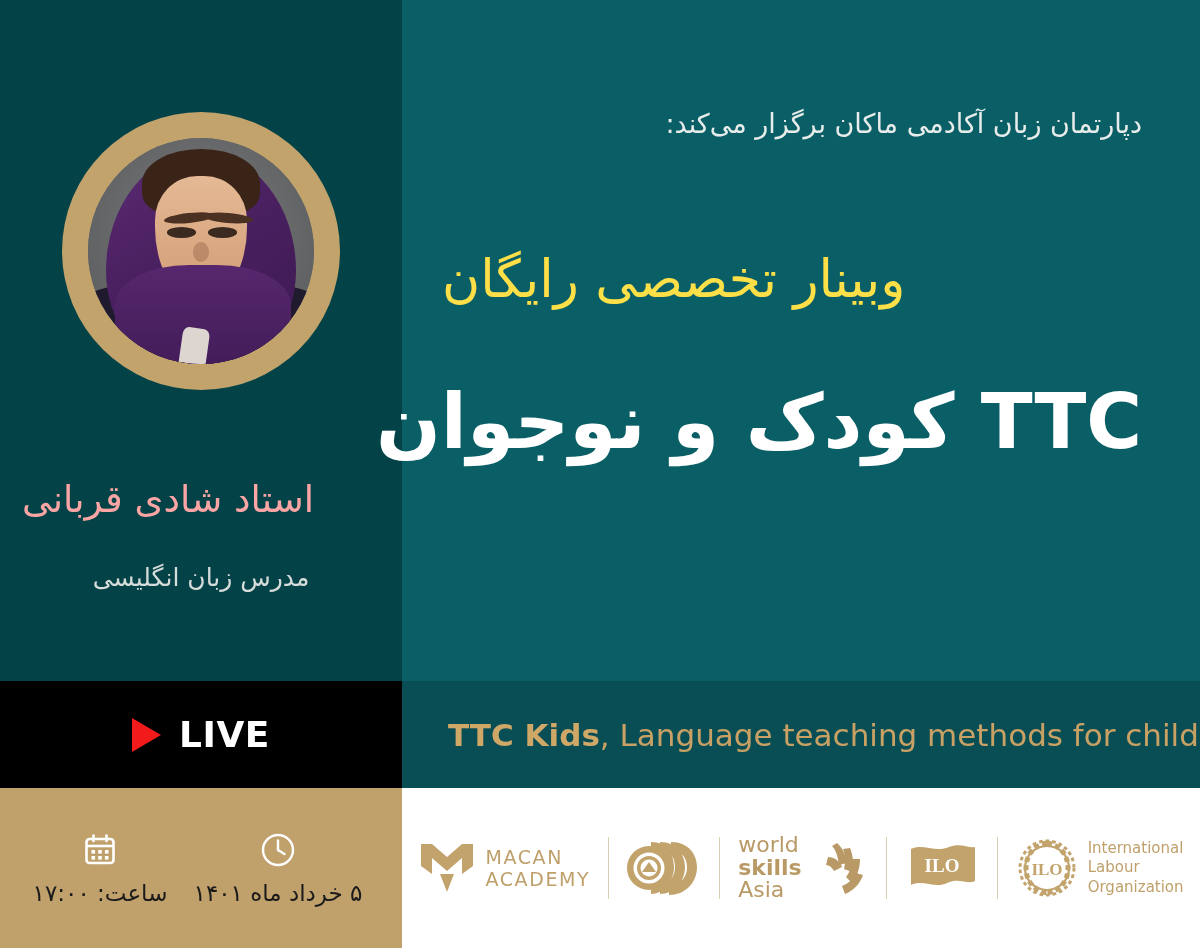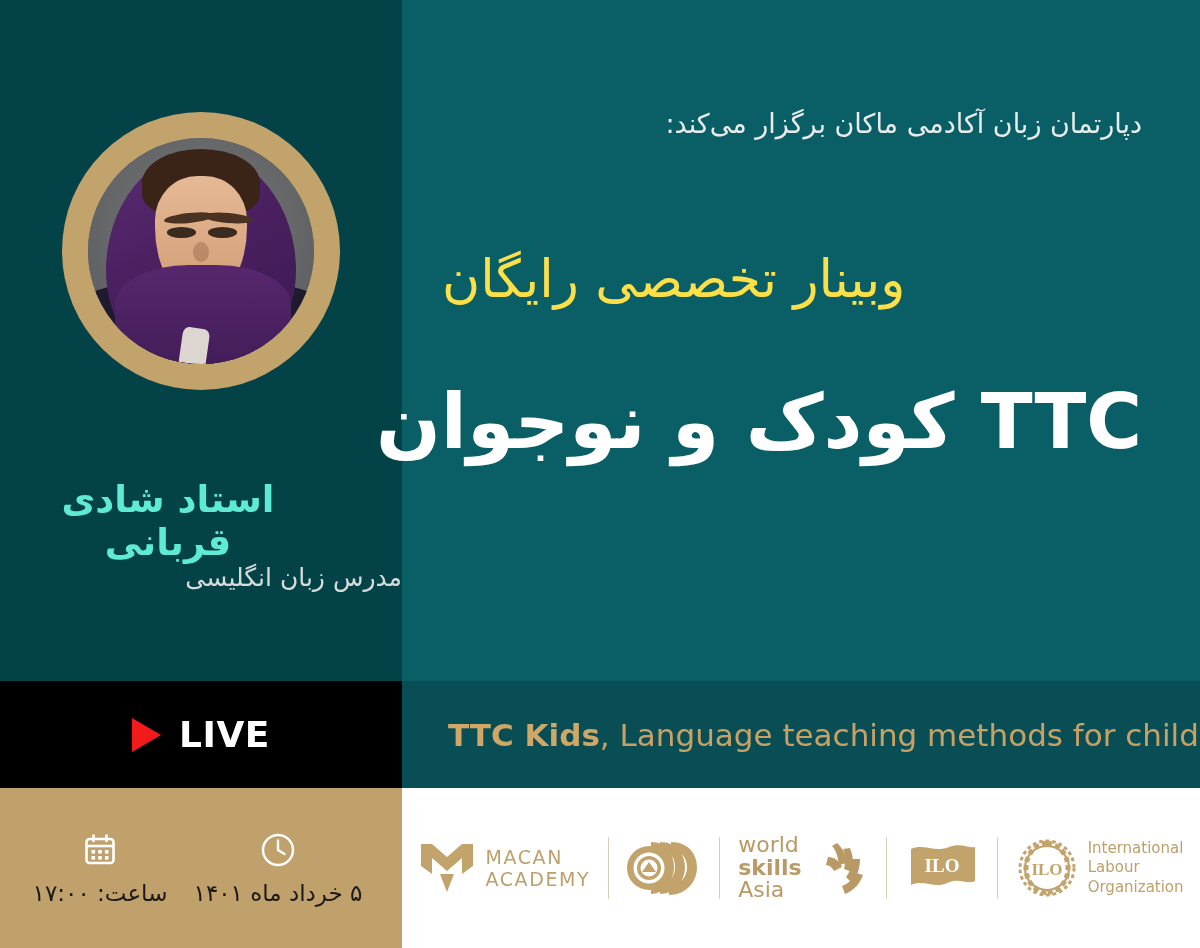--- a/index.html
+++ b/index.html
@@ -177,32 +177,32 @@
     transform: rotate(8deg);
   }
 
   
   .instructor-name {
     position: absolute;
     left: 0;
     top: 478px;
     width: 336px;
     text-align: center;
-    color: #5eead4;
+    color: #fca5a5;
     font-size: 37px;
-    font-weight: bold;
+    font-weight: normal;
     direction: rtl;
     letter-spacing: 0.5px;
   }
   .instructor-role {
     position: absolute;
     left: 0;
     top: 563px;
     width: 402px;
-    text-align: right;
+    text-align: center;
     color: #d6dcda;
     font-size: 25px;
     direction: rtl;
   }
 
   
   .kicker {
     position: absolute;
     right: 58px;
     top: 108px;

